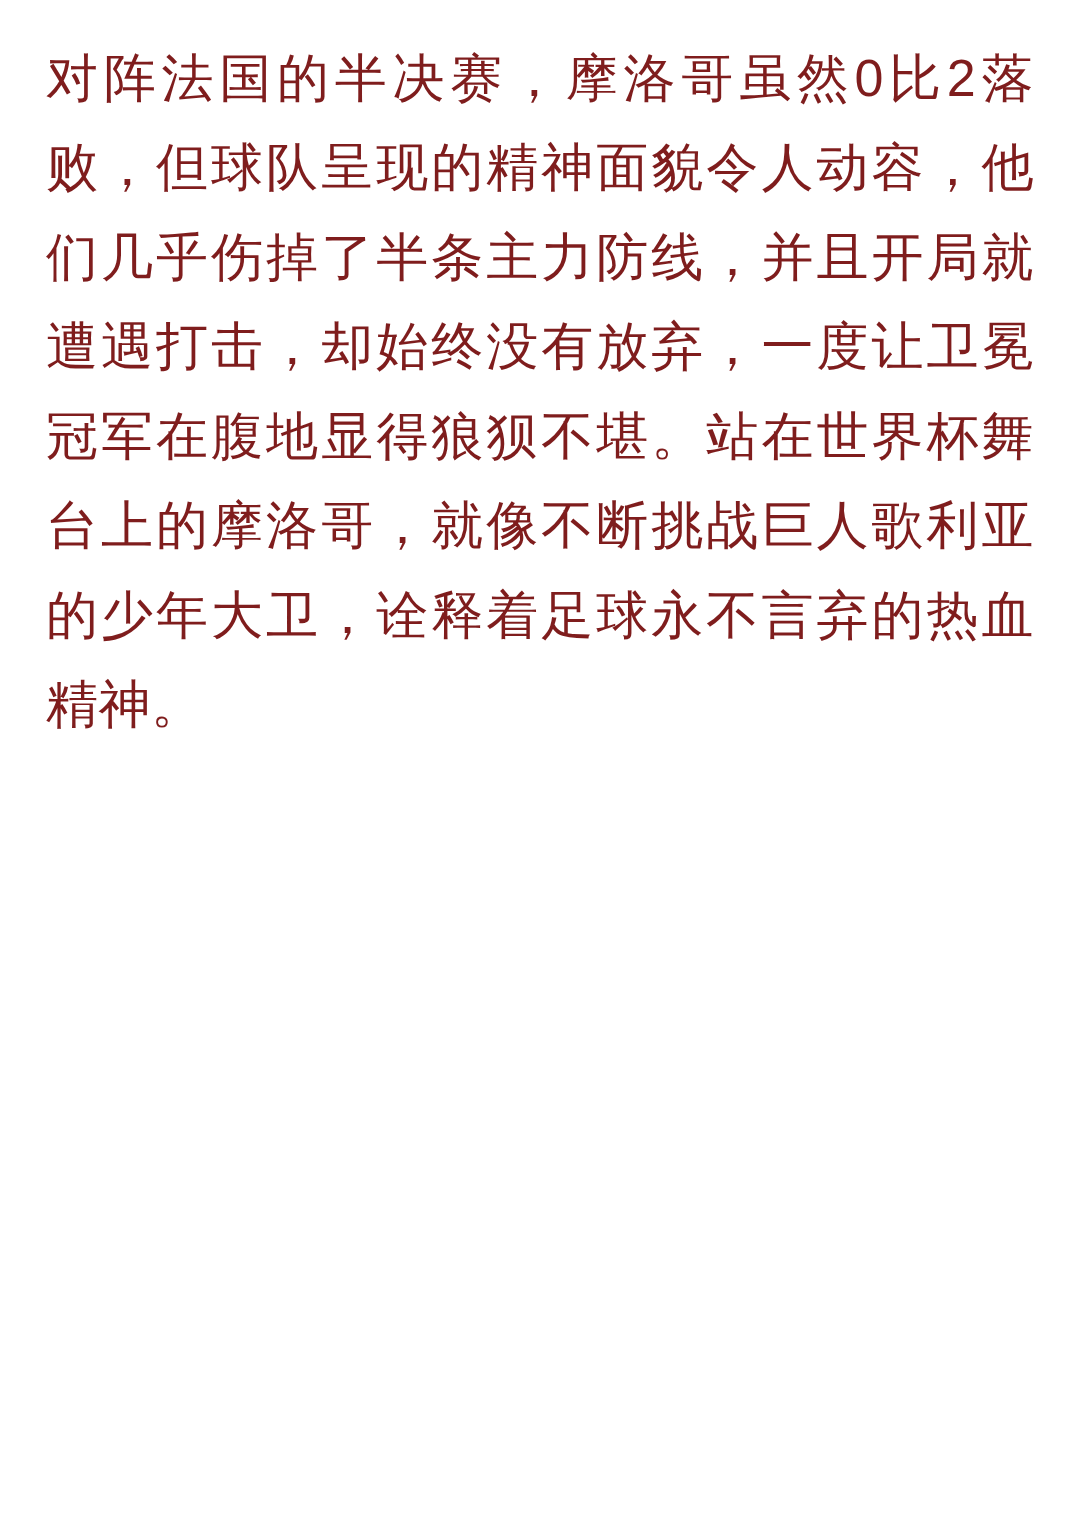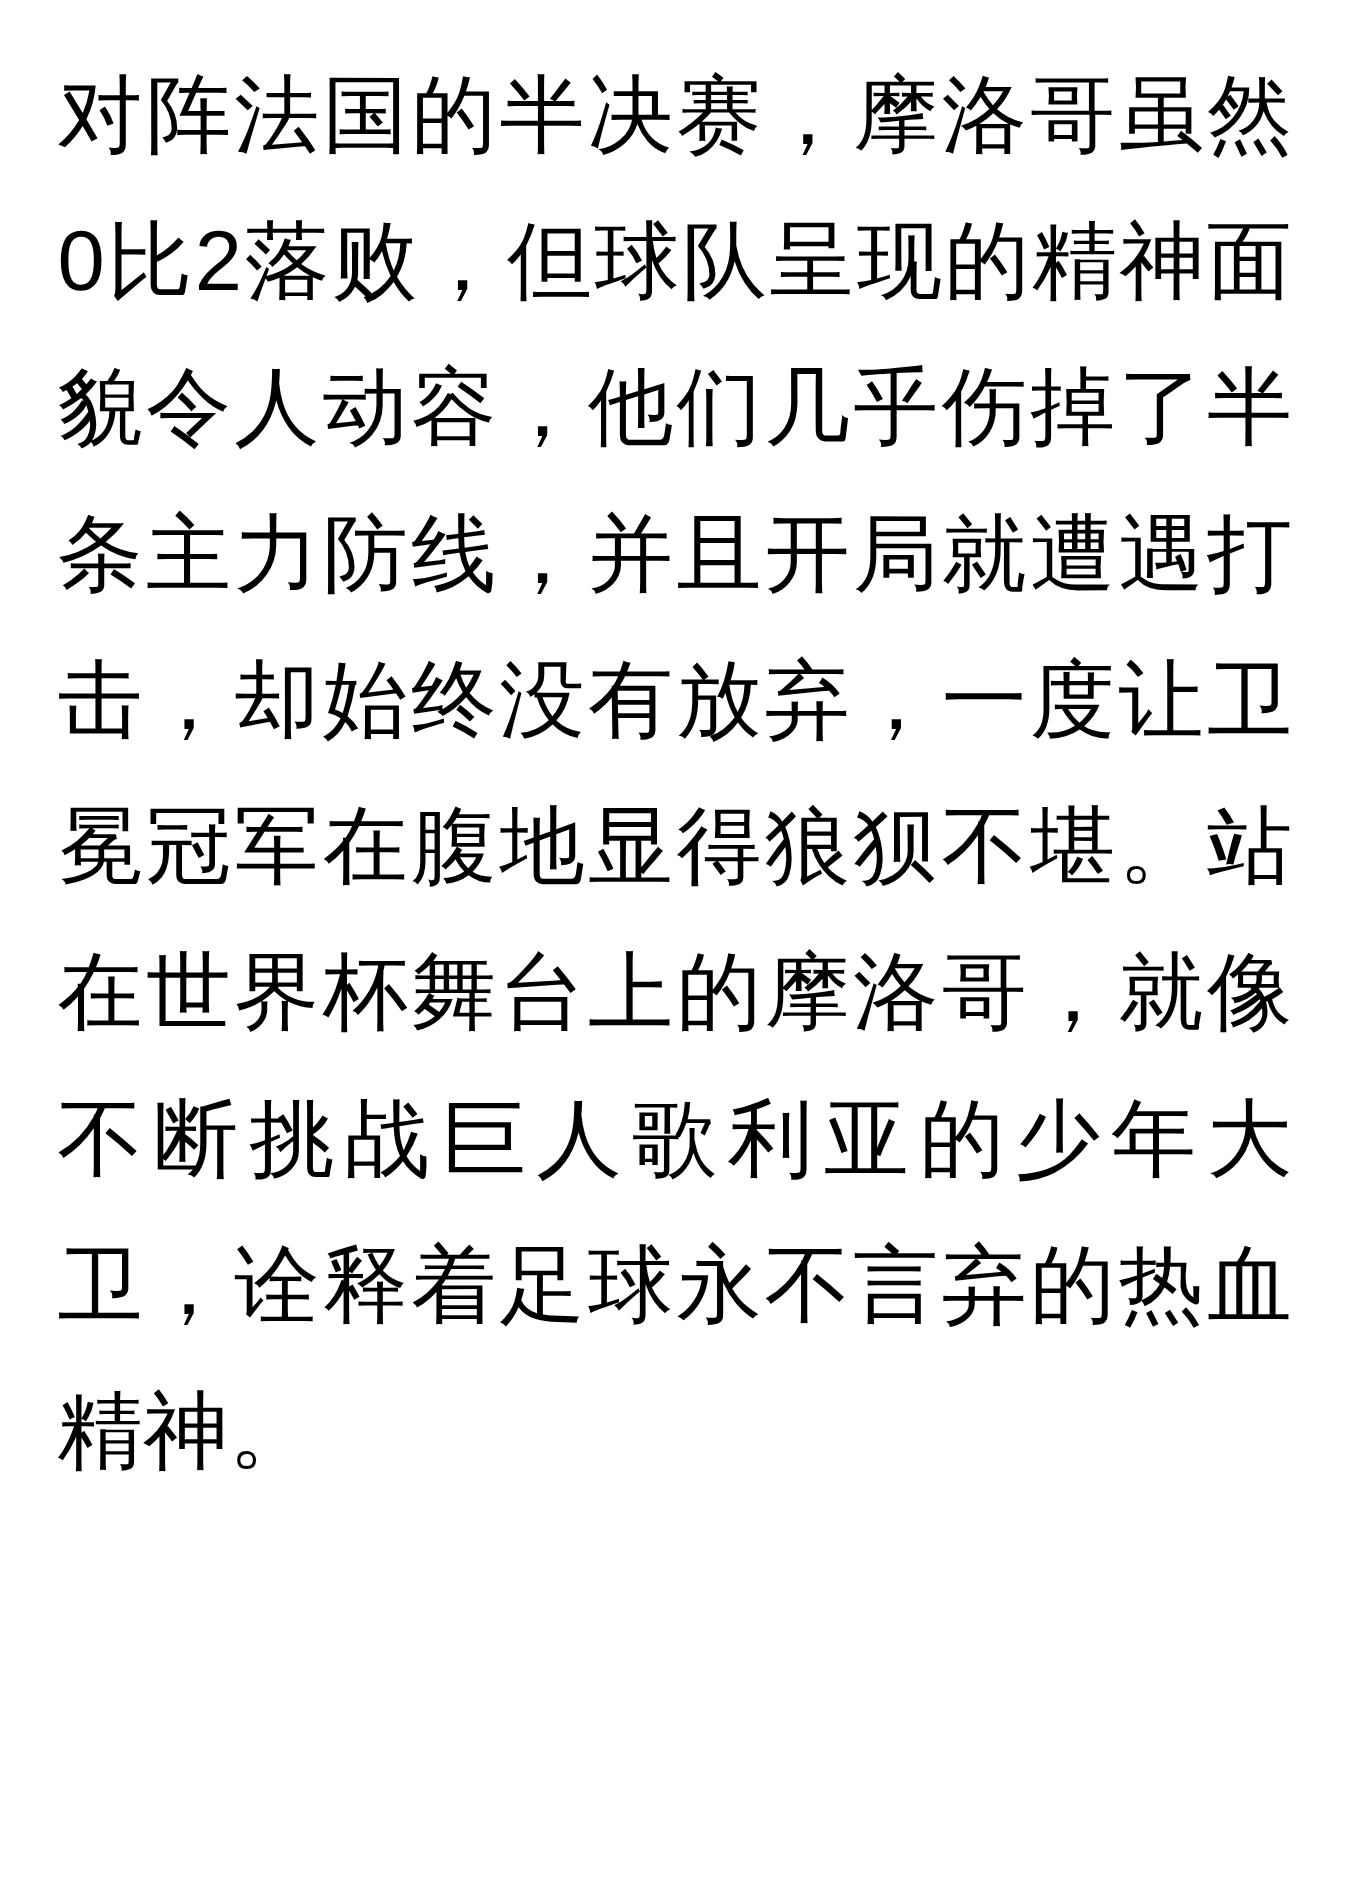--- a/index.html
+++ b/index.html
@@ -12,23 +12,23 @@
     height: 1516px;
     overflow: hidden;
     font-family: "Liberation Sans", "DejaVu Sans", sans-serif;
   }
   .article {
     box-sizing: border-box;
     width: 1080px;
     padding: 34px 46px 0 46px;
   }
   .article-body {
-    color: #000000;
+    color: #7f1d1d;
     font-family: "Liberation Sans", "DejaVu Sans", sans-serif;
-    font-size: 68px;
+    font-size: 52px;
     line-height: 1.72;
     letter-spacing: 0.5px;
     font-weight: 400;
     text-align: justify;
     text-justify: inter-character;
     word-break: break-all;
     margin: 0;
   }
 </style>
 </head>

